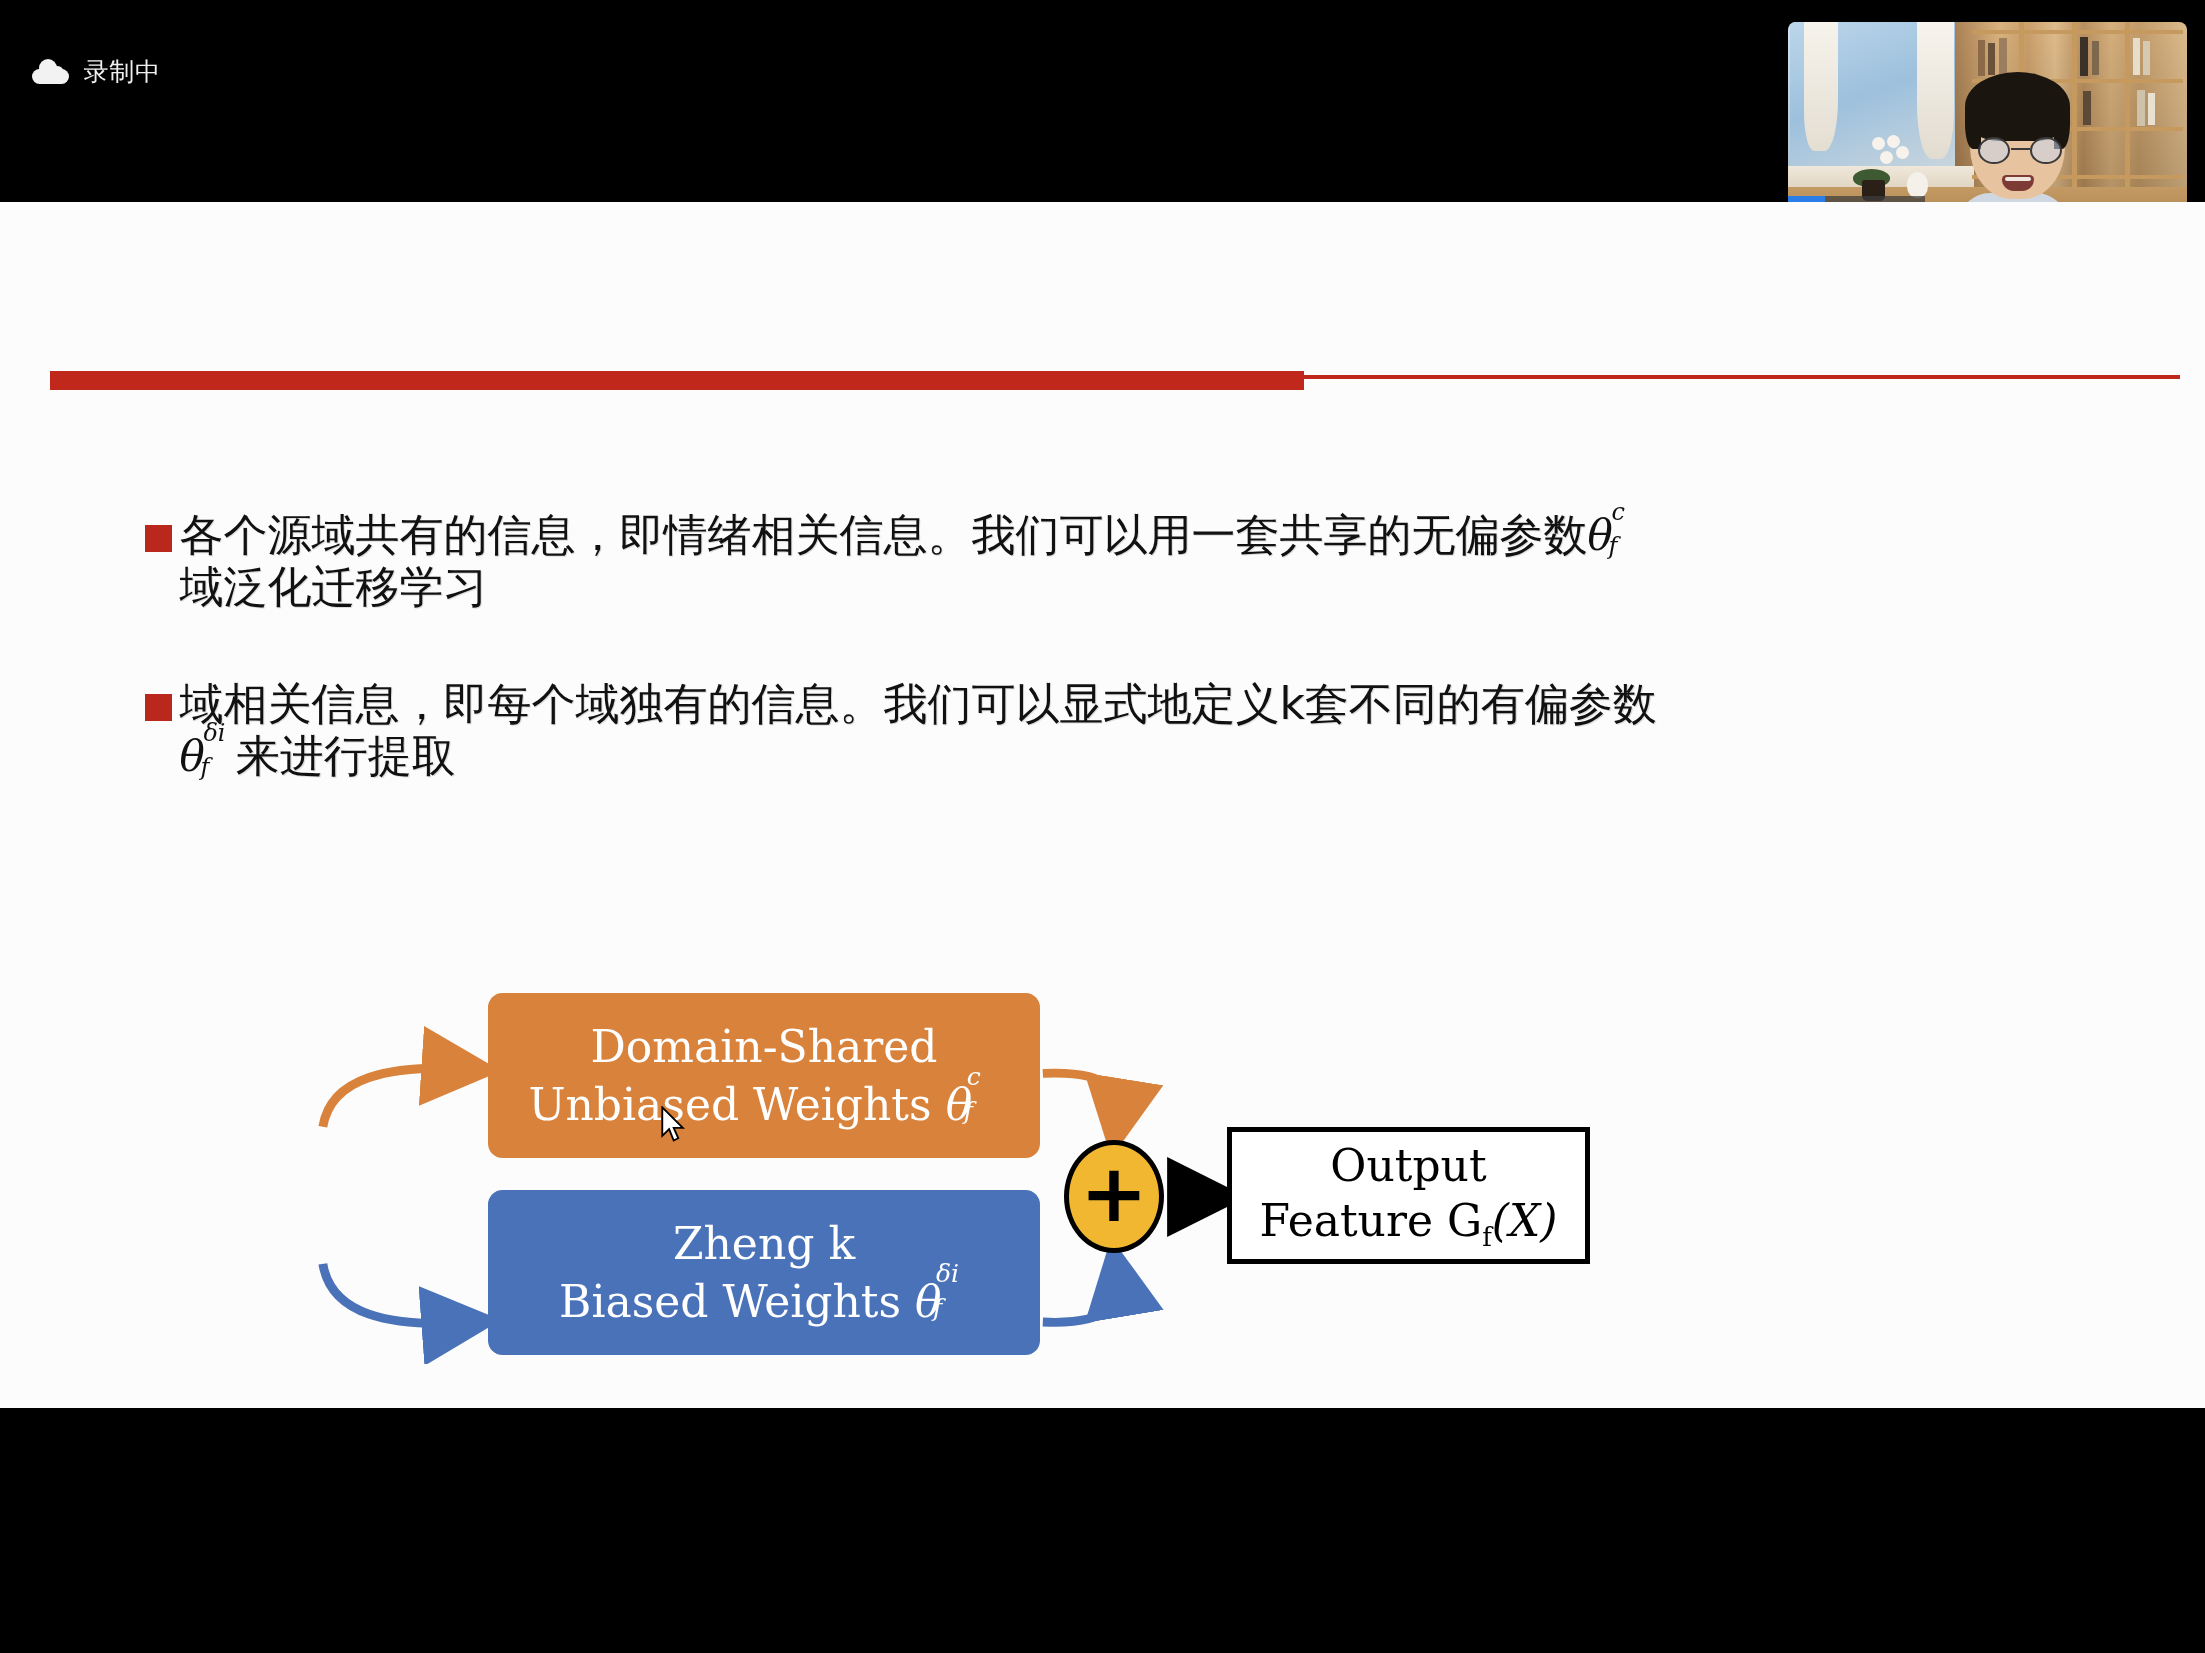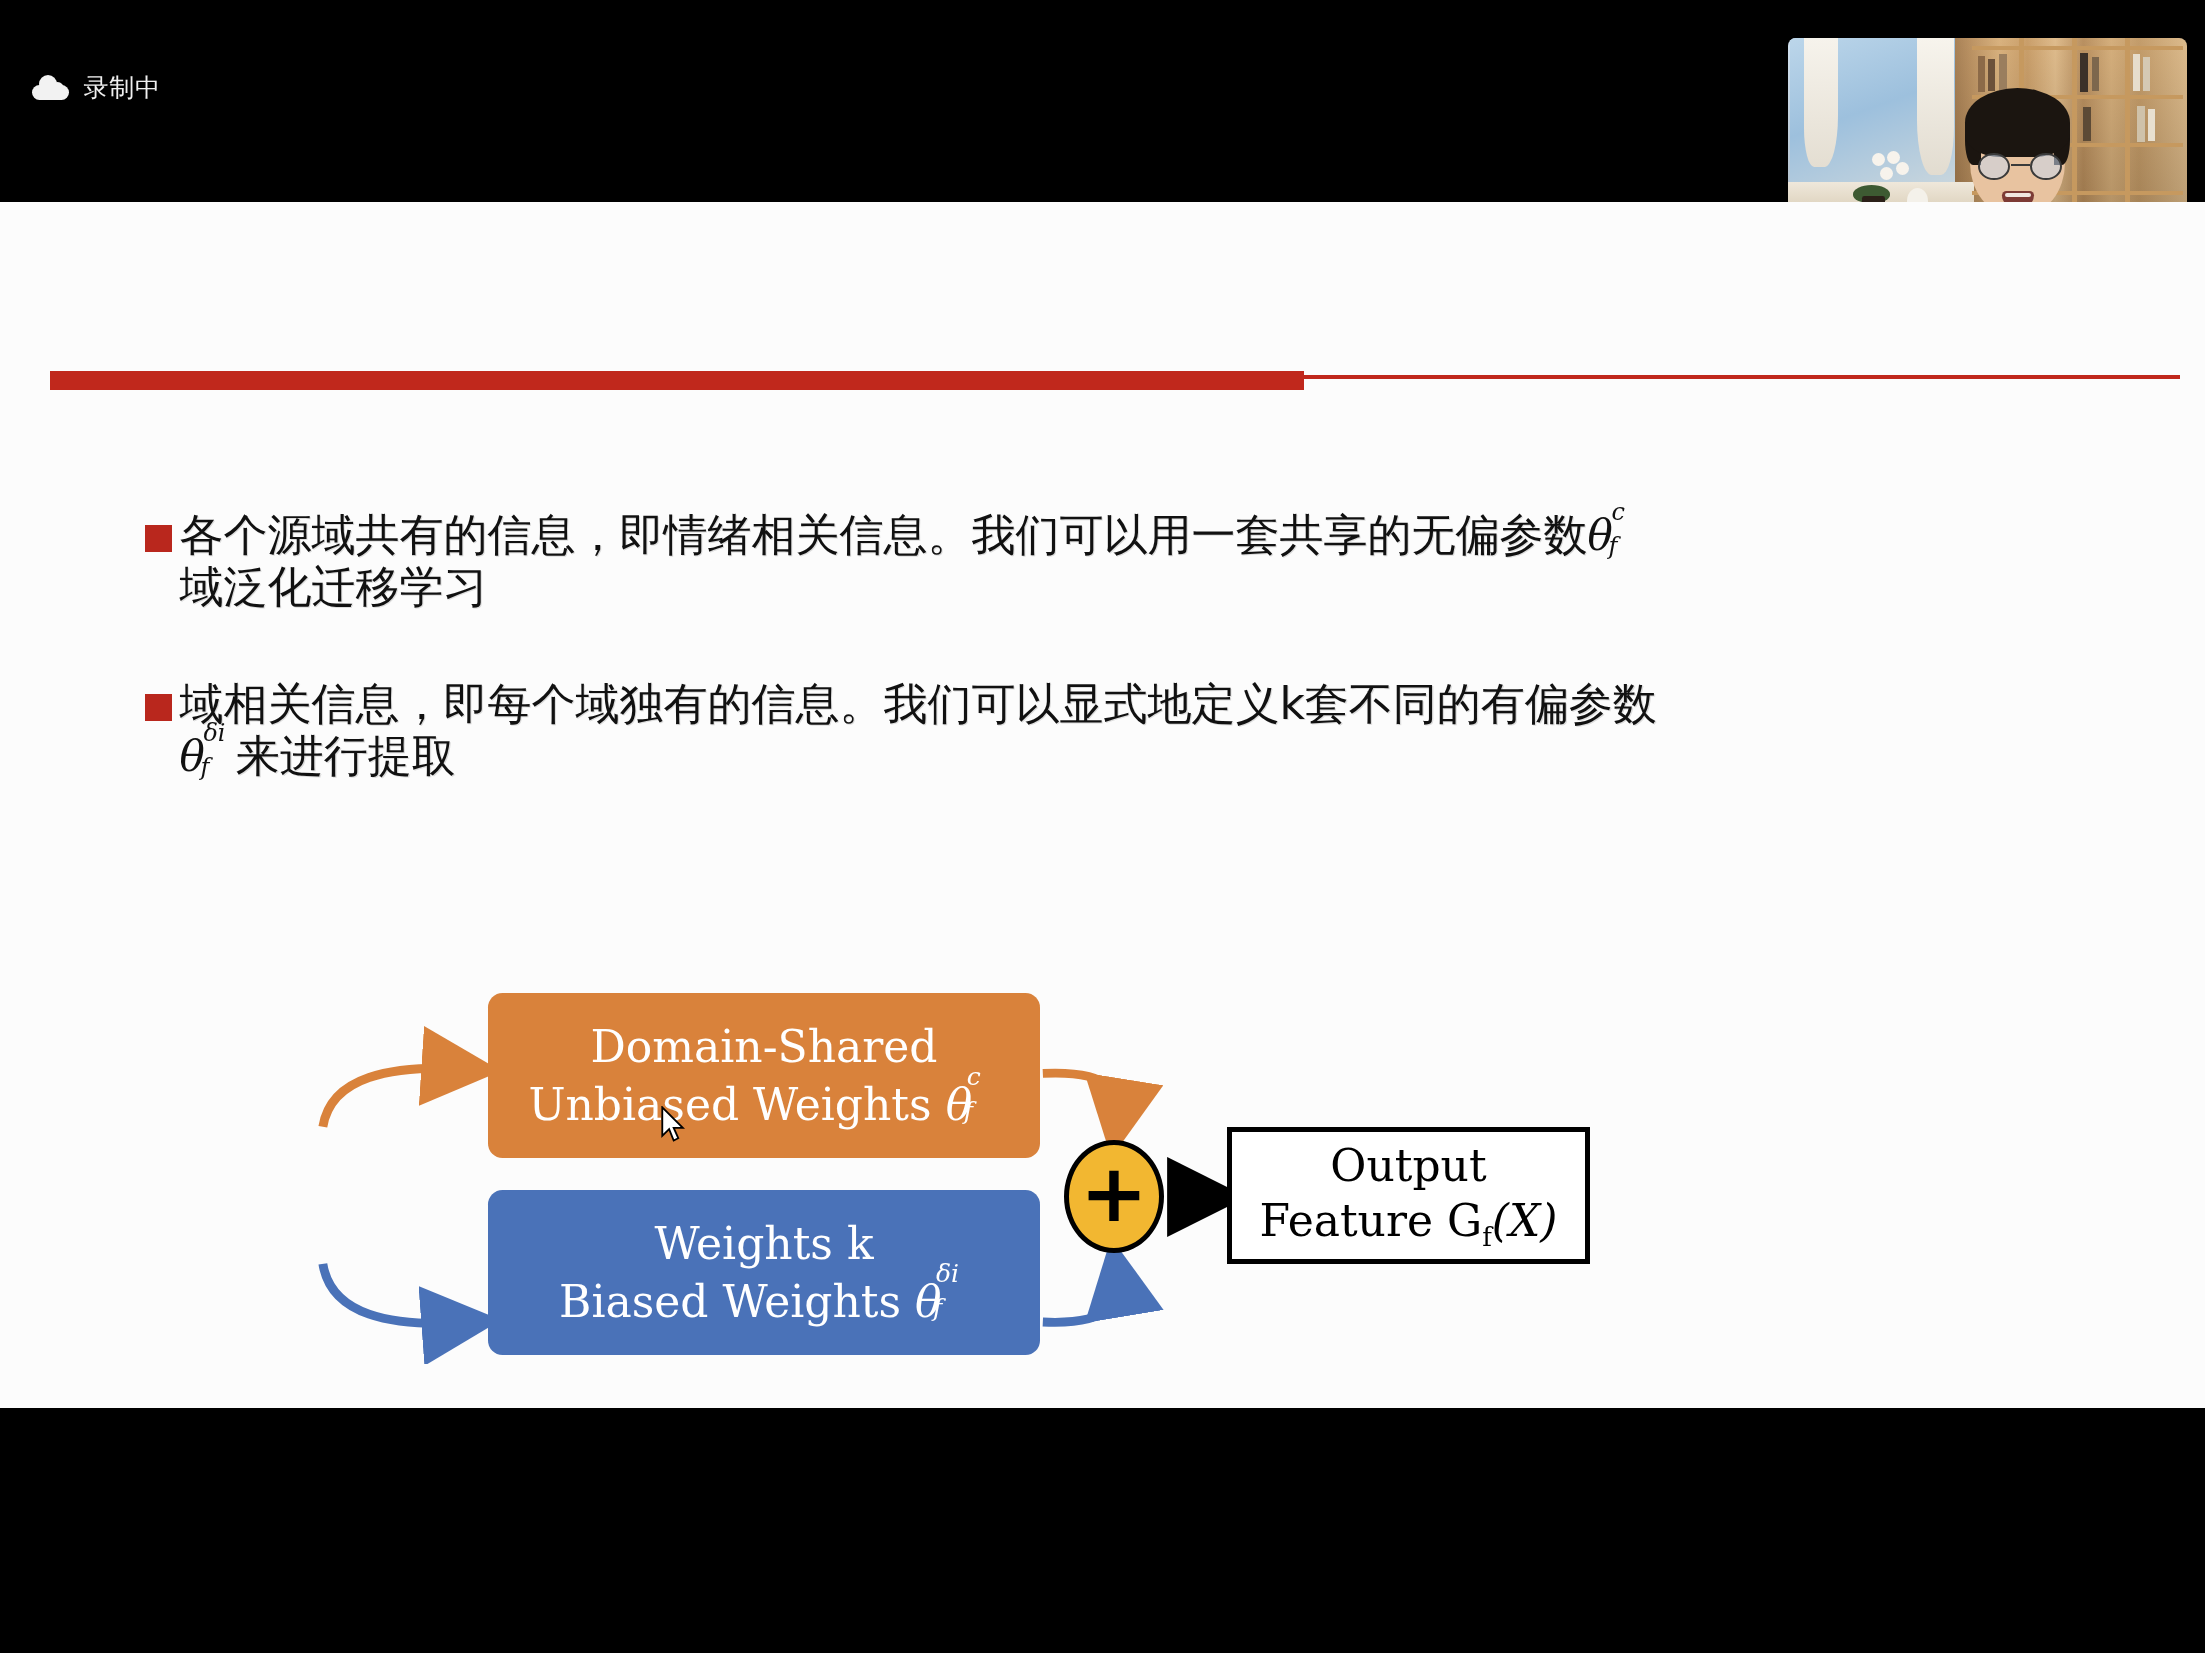--- a/index.html
+++ b/index.html
@@ -2,21 +2,21 @@
 <html style="font-size:13px"><head>
 <meta charset="utf-8">
 <style>
   * { margin:0; padding:0; box-sizing:border-box; }
   html,body { width:2205px; height:1653px; background:#000; overflow:hidden;
               font-family:"Liberation Sans","DejaVu Sans",sans-serif; }
 
   #root { position:relative; width:2205px; height:1653px; background:#000; }
 
   
-  .rec-bar { position:absolute; left:0; top:16px; width:2205px; height:146px; background:#000; }
+  .rec-bar { position:absolute; left:0; top:0; width:2205px; height:146px; background:#000; }
   .rec-chip { position:absolute; left:32px; top:55px; display:flex; align-items:center; gap:14.5px; }
   .cloud-icon { width:37px; height:24px; position:relative; }
   .cloud-icon .c1 { position:absolute; left:0; bottom:0; width:37px; height:14.5px;
                     background:#f2f2f2; border-radius:8px; }
   .cloud-icon .c2 { position:absolute; left:6.5px; bottom:6.5px; width:18px; height:18px;
                     background:#f2f2f2; border-radius:50%; }
   .cloud-icon .c3 { position:absolute; left:18.6px; bottom:4px; width:13.7px; height:13.7px;
                     background:#f2f2f2; border-radius:50%; }
   .rec-text { color:#f0f0f0; font-size:25px; letter-spacing:0.8px; }
 
@@ -282,21 +282,21 @@
 
       <div class="dbox box-shared">
         <span>Domain-Shared</span>
         <span>
           <span>Unbiased Weights</span>
           <span class="theta-w"><span>θ</span><span class="sup">c</span><span class="sub">f</span></span>
         </span>
       </div>
 
       <div class="dbox box-domaink">
-        <span>Weights k</span>
+        <span>Zheng k</span>
         <span>
           <span>Biased Weights</span>
           <span class="theta-w"><span>θ</span><span class="sup">δi</span><span class="sub">f</span></span>
         </span>
       </div>
 
       <div class="plus-node">
         <span>+</span>
       </div>
 

